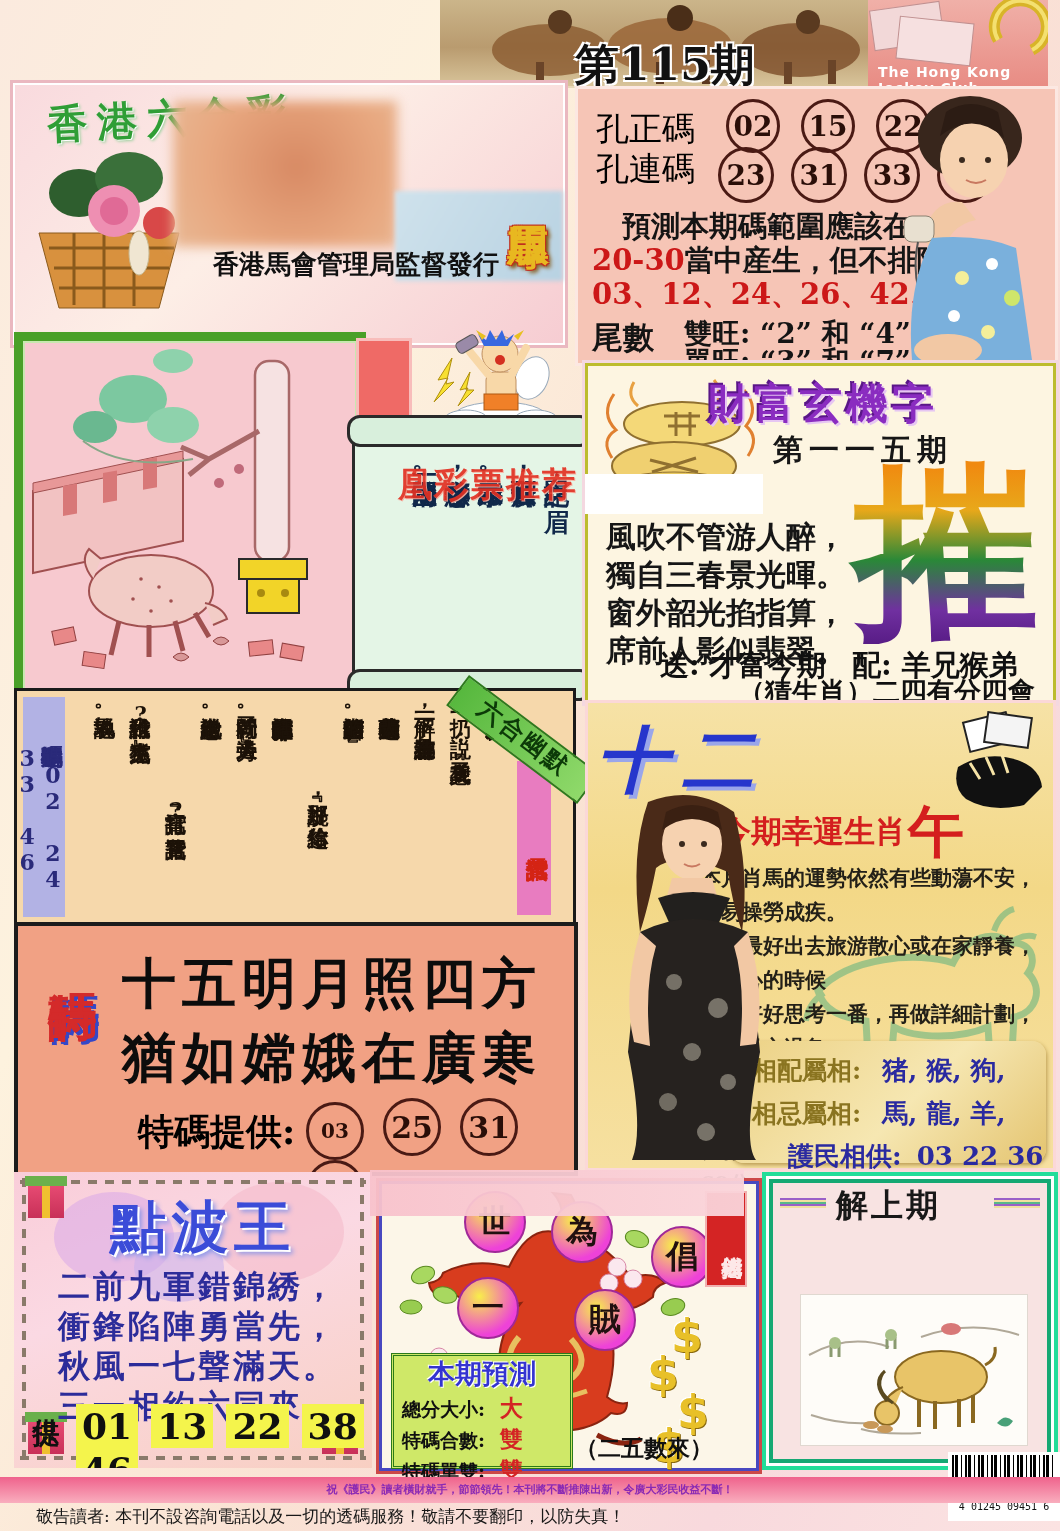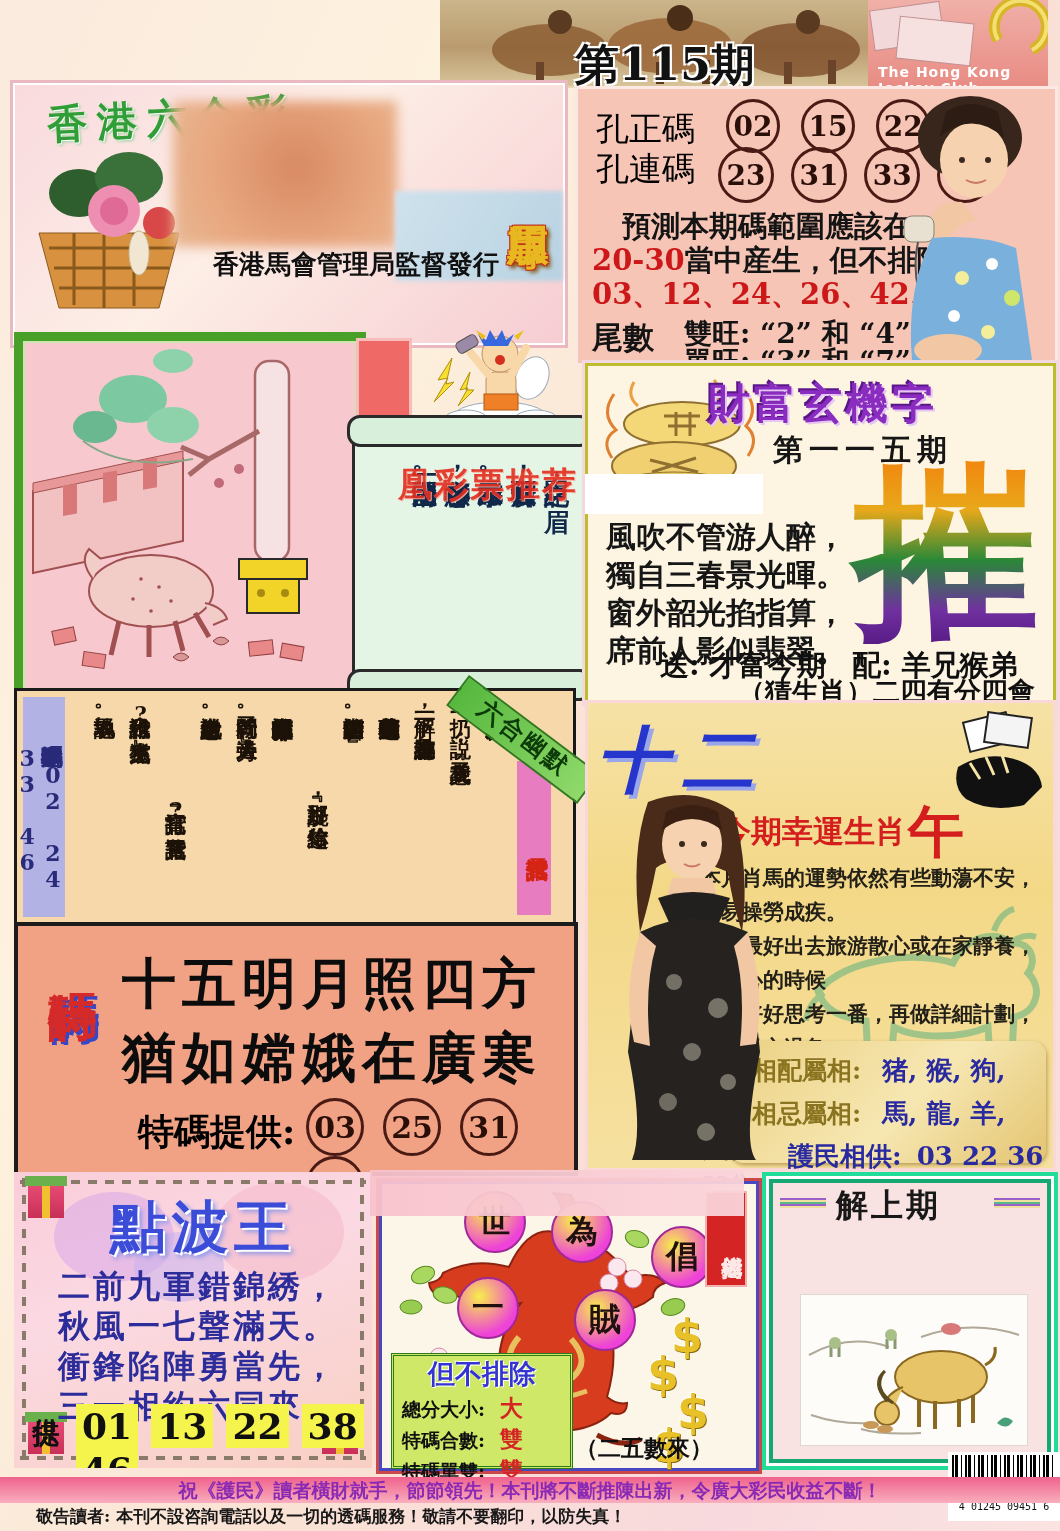--- a/index.html
+++ b/index.html
@@ -125,22 +125,22 @@
   .li-title{left:70px;top:8px;font-size:32px;font-weight:bold;color:#181818;letter-spacing:3px;}
   .li-decor{position:absolute;top:22px;width:46px;height:10px;
     background:repeating-linear-gradient(180deg,#9a60c8 0 2px,#f0e0a0 2px 4px,#58b888 4px 6px);}
   .li-art{left:34px;top:118px;width:226px;height:150px;background:#fefcf8;border:1px solid #e0d8d0;}
   
   .barcode{left:948px;top:1452px;width:104px;height:66px;background:#fff;padding:3px 4px 0 4px;}
   .bars{height:46px;background:repeating-linear-gradient(90deg,#000 0 2px,#fff 2px 3px,#000 3px 6px,#fff 6px 9px,#000 9px 10px,#fff 10px 13px);}
   .bar-digits{font-family:"DejaVu Sans Mono",monospace;font-size:10px;color:#111;text-align:center;}
   
   .foot-band{left:0;top:1477px;width:1060px;height:26px;background:linear-gradient(180deg,#ef628c,#f9aebe);}
-  .foot1{width:100%;text-align:center;color:#8a2ab4;font-size:19px;font-weight:bold;line-height:26px;}
-  .foot2{left:36px;top:1505px;color:#181818;font-size:17px;font-weight:bold;}
+  .foot1{width:100%;text-align:center;color:#8a2ab4;font-size:11px;font-weight:bold;line-height:26px;}
+  .foot2{left:36px;top:1505px;color:#181818;font-size:17px;font-weight:normal;}
 </style>
 </head>
 <body>
 
 <div id="page">
 
   <div class="abs banner-strip">
     <svg width="608" height="86">
       <ellipse cx="110" cy="50" rx="58" ry="26" fill="#8a5a30" opacity=".8"></ellipse>
       <ellipse cx="230" cy="46" rx="62" ry="28" fill="#9a6638" opacity=".85"></ellipse>
@@ -343,21 +343,21 @@
     <div class="abs side-title vup serif">誰付電話費</div>
     <div class="abs ribbon serif">六合幽默</div>
   </div>
 
   <div class="abs special">
     <div class="abs sp-label vup serif">特碼詩</div>
     <div class="abs sp-line serif" style="top:22px">十五明月照四方</div>
     <div class="abs sp-line serif" style="top:96px">猶如嫦娥在廣寒</div>
     <div class="abs sp-provide serif">特碼提供:</div>
     <div class="abs" style="left:288px;top:172px">
-      <span class="circle" style="width:52px;height:52px;font-size:30px;margin-right:14px">03</span>
+      <span class="circle" style="width:52px;height:52px;font-size:20px;margin-right:14px">03</span>
       <span class="circle" style="width:52px;height:52px;font-size:30px;margin-right:14px">25</span>
       <span class="circle" style="width:52px;height:52px;font-size:30px;margin-right:14px">31</span>
       <span class="circle" style="width:52px;height:52px;font-size:30px">45</span>
     </div>
   </div>
 
   <div class="abs zodiac">
     <svg class="abs horse-mark" width="260" height="290">
       <path d="M30,120 C60,86 130,80 165,92 C178,66 206,58 222,72 C242,70 250,88 240,102 C256,118 248,142 226,146 L222,216 L204,216 L200,156 C172,168 128,168 106,156 L100,226 L82,226 L78,150 C52,146 36,140 30,120 Z" fill="none" stroke="#4fae7e" stroke-width="7"></path>
       <path d="M206,60 q6,-18 20,-22 M222,72 q14,-10 26,-6" stroke="#4fae7e" stroke-width="6" fill="none"></path>
@@ -423,22 +423,22 @@
     <div class="wavy-h" style="top:8px"></div>
     <div class="wavy-h" style="bottom:8px"></div>
     <div class="wavy-v" style="left:8px"></div>
     <div class="wavy-v" style="right:8px"></div>
     <div class="gift" style="left:14px;top:14px"></div>
     <div class="gift" style="left:14px;bottom:14px"></div>
     <div class="gift" style="right:14px;bottom:14px"></div>
     <div class="abs db-title serif">點波王</div>
     <div class="abs db-poem serif">
       <div>二前九軍錯錦綉，</div>
+      <div>衝鋒陷陣勇當先，</div>
       <div>秋風一七聲滿天。</div>
-      <div>衝鋒陷陣勇當先，</div>
       <div>三一相約六同來。</div>
     </div>
     <div class="abs db-provide vup serif">提供</div>
     <div class="abs" style="left:62px;top:232px">
       <span class="db-chip">01</span>
       <span class="db-chip">13</span>
       <span class="db-chip">22</span>
       <span class="db-chip">38</span>
       <span class="db-chip">46</span>
     </div>
@@ -465,21 +465,21 @@
     <div class="fruit" style="left:172px;top:20px">為</div>
     <div class="fruit" style="left:272px;top:45px">倡</div>
     <div class="fruit" style="left:78px;top:96px">一</div>
     <div class="fruit" style="left:195px;top:108px">賊</div>
     <div class="dollar" style="left:292px;top:128px">$</div>
     <div class="dollar" style="left:268px;top:166px">$</div>
     <div class="dollar" style="left:298px;top:204px">$</div>
     <div class="dollar" style="left:274px;top:238px">$</div>
     <div class="abs mt-tag vup serif">搖錢樹</div>
     <div class="abs predict-box">
-      <div class="pb-title serif">但不排除</div>
+      <div class="pb-title serif">本期預測</div>
       <div class="pb-row serif">
         <span>總分大小:</span>
         <span class="pb-val" style="margin-left:8px;font-size:23px">大</span>
       </div>
       <div class="pb-row serif">
         <span>特碼合數:</span>
         <span class="pb-val" style="margin-left:8px;font-size:23px">雙</span>
       </div>
       <div class="pb-row serif">
         <span>特碼單雙:</span>

